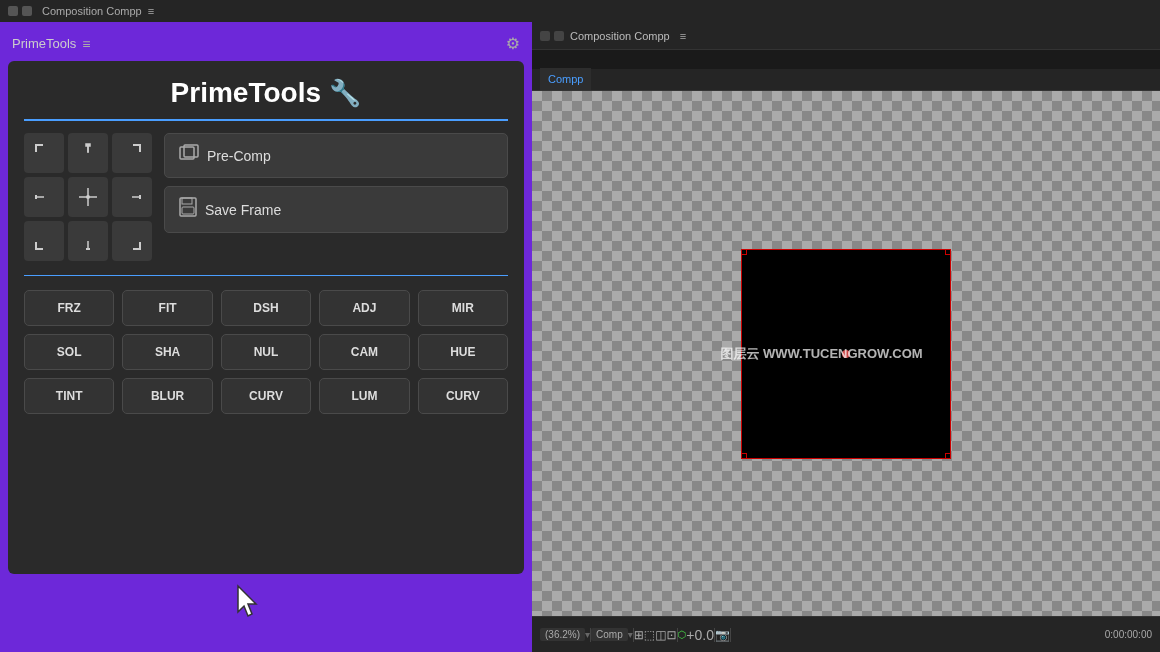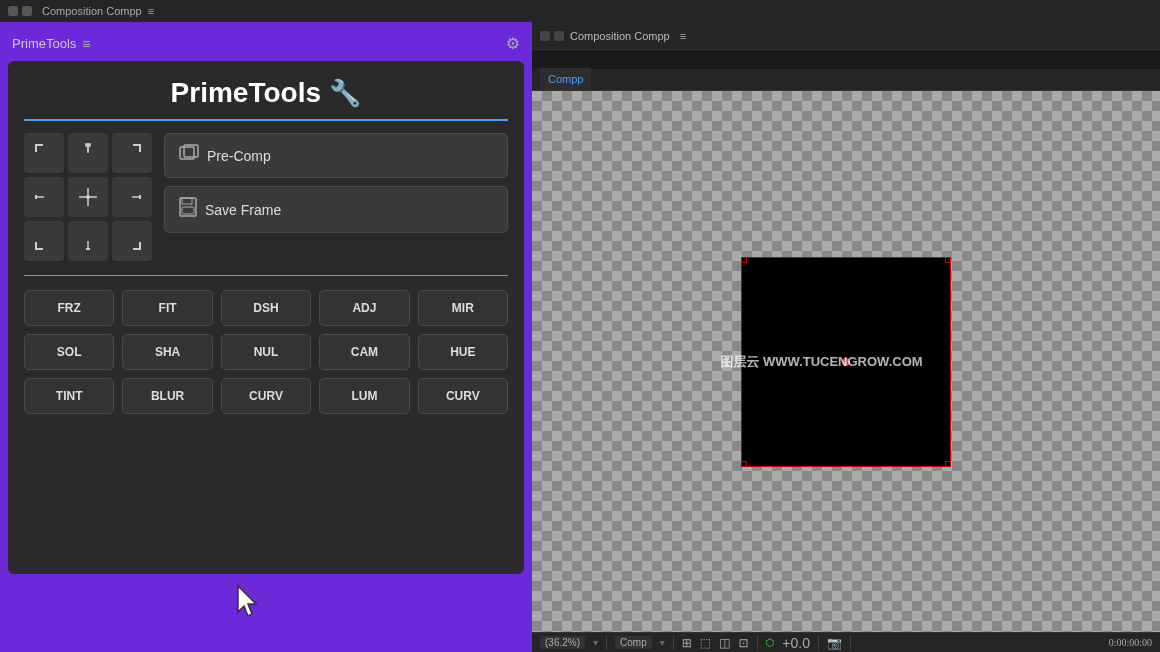--- a/index.html
+++ b/index.html
@@ -285,26 +285,25 @@
       left: 30%;
       transform: translateY(-50%);
       color: white;
       font-size: 13px;
       font-weight: bold;
       opacity: 0.7;
       white-space: nowrap;
     }
 
     .comp-bottom-bar {
-      height: 20px;
+      height: 36px;
       background: #252525;
       display: flex;
       align-items: center;
       padding: 0 8px;
-      gap: 8px;
       border-top: 1px solid #333;
     }
     .bottom-bar-btn {
       background: #333;
       border: none;
       border-radius: 2px;
       color: #aaa;
       font-size: 10px;
       padding: 1px 5px;
       cursor: pointer;
@@ -315,21 +314,20 @@
       background: #444;
     }
     .bottom-bar-icon {
       color: #aaa;
       font-size: 12px;
     }
     .time-display {
       color: #aaa;
       font-size: 10px;
       margin-left: auto;
-      font-family: Liberation Serif, serif;
     }
     .green-dot {
       color: #44cc44;
       font-size: 10px;
     }
 
     
     .mouse-cursor {
       position: absolute;
       bottom: 20px;

